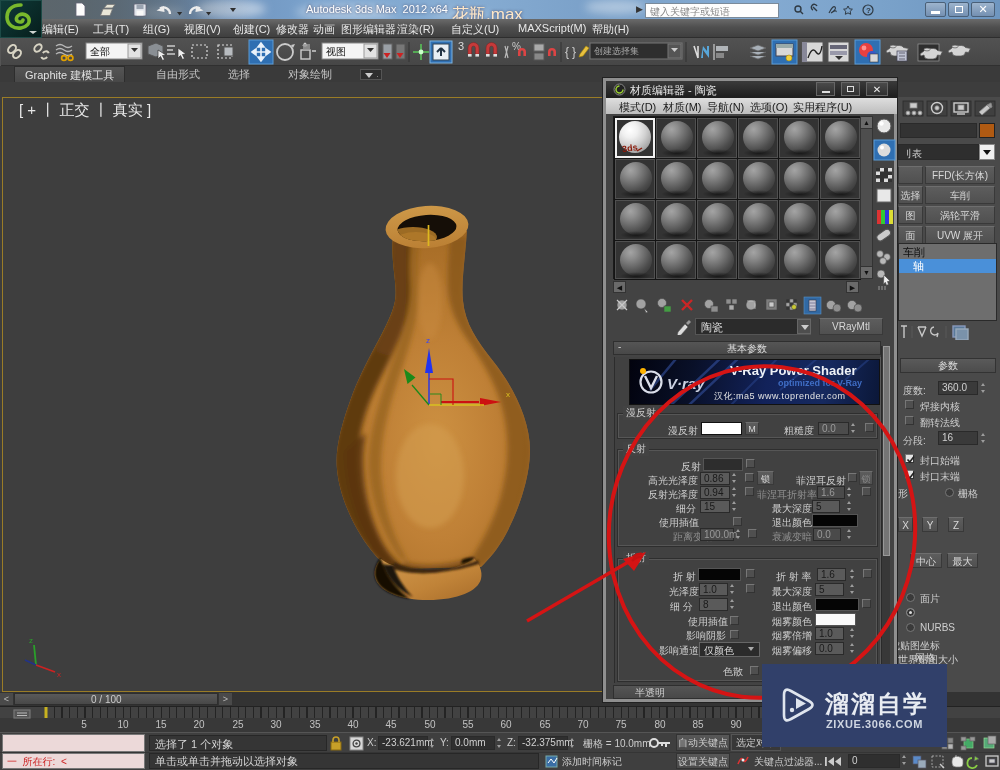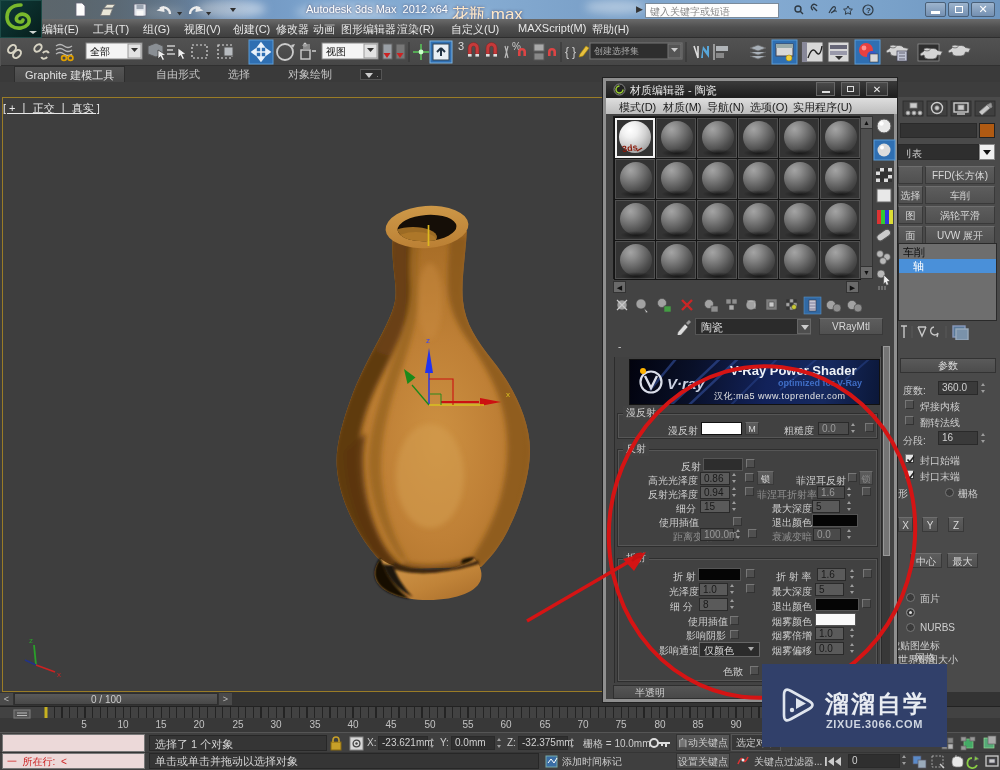--- a/index.html
+++ b/index.html
@@ -247,21 +247,21 @@
         <div style="position:absolute;right:2px;top:2px;color:#999;font-size:8px;">·</div>
       </div>
   </div>
   <div class="abs" id="logo">
     <svg width="40" height="36" viewBox="0 0 40 36">
       <path d="M20 4 C10 4 6 10 6 16 C6 24 13 28 20 27 C26 26 29 22 28 18 C27 14 22 12 18 14 C15 15.5 14.5 19 17 20.5 C19 21.6 21.5 21 22 19" fill="none" stroke="#79b82c" stroke-width="3.6" stroke-linecap="round"></path>
       <path d="M28 30 l4 3 4 -3 z" fill="#cfd6d2"></path>
     </svg>
   </div>
   <div class="abs" id="viewport">
-    <div class="tx" style="left:0;top:3px;font-size:11px;color:#e8e8e8;text-decoration:underline;">[ + 〡 正交 〡 真实 ]</div>
+    <div class="tx" style="left:16px;top:3px;font-size:15px;color:#e8e8e8;">[ + 〡 正交 〡 真实 ]</div>
     <svg class="abs" style="left:0;top:0" width="896" height="595" viewBox="0 0 896 595">
       <defs>
         <radialGradient id="vbody" cx="0.52" cy="0.62" r="0.75">
           <stop offset="0" stop-color="#cd9142"></stop>
           <stop offset="0.4" stop-color="#bf8036"></stop>
           <stop offset="0.75" stop-color="#aa6f28"></stop>
           <stop offset="1" stop-color="#8f5b1e"></stop>
         </radialGradient>
         <linearGradient id="vrim" x1="0" y1="0" x2="0" y2="1">
           <stop offset="0" stop-color="#cd9848"></stop>
@@ -760,20 +760,21 @@
     <svg class="abs" style="left:68px;top:236px" width="20" height="18" viewBox="0 0 20 18">
         <path d="M4 15 l7 -8 3 3 -7 8 -4 1 z" fill="#ddd" stroke="#555" stroke-width=".6"></path>
         <path d="M12 6 l3 -3 2 2 -3 3 z" fill="#999"></path>
       </svg>
     <div class="abs" style="left:89px;top:237px;width:116px;height:17px;background:#2b2b2b;border:1px solid #555;color:#d8d8d8;font-size:11px;padding:1px 0 0 5px;">陶瓷</div>
     <div class="abs" style="left:191px;top:238px;width:14px;height:15px;background:#4e4e4e;border:1px solid #666;">
         <div style="width:0;height:0;border-left:4px solid transparent;border-right:4px solid transparent;border-top:5px solid #ccc;margin:5px 0 0 3px;"></div>
       </div>
     <div class="btn" style="left:213px;top:237px;width:64px;height:17px;line-height:16px;font-size:10px;">VRayMtl</div>
 
+    <div class="abs" style="left:7px;top:260px;width:268px;height:14px;background:linear-gradient(#555,#484848);border:1px solid #2f2f2f;color:#ddd;font-size:10px;text-align:center;line-height:13px;">基本参数</div>
     <div class="tx" style="left:12px;top:260px;font-size:10px;color:#ccc;">-</div>
     <div class="abs" style="left:8px;top:276px;width:267px;height:326px;background:#414141;border-left:1px solid #2c2c2c;border-right:1px solid #5a5a5a;"></div>
 
     <div class="abs" id="vraybanner" style="left:23px;top:278px;width:251px;height:46px;background:linear-gradient(100deg,#02030e 0%,#091028 25%,#12225a 55%,#16295e 78%,#0b1738 100%);border:1px solid #111;overflow:hidden;">
       <svg width="251" height="46" viewBox="0 0 251 46">
         <path d="M40 46 L95 -6 M58 46 L113 -6 M20 30 L50 -6" stroke="#33509e" stroke-width="2.5" opacity="0.6"></path>
         <path d="M150 30 L195 -8 M215 20 L245 -6 M100 46 L150 -4" stroke="#2a4690" stroke-width="2" opacity="0.5"></path>
         <circle cx="21" cy="22" r="10.5" fill="none" stroke="#dadeea" stroke-width="2.2"></circle>
         <path d="M15 16 l6 12 6 -12" fill="none" stroke="#dadeea" stroke-width="2.4"></path>
         <circle cx="13" cy="11" r="3" fill="#ffb400"></circle>

